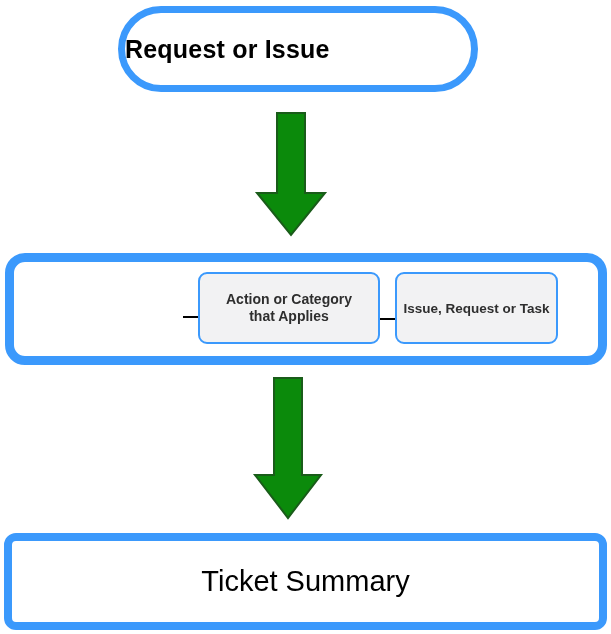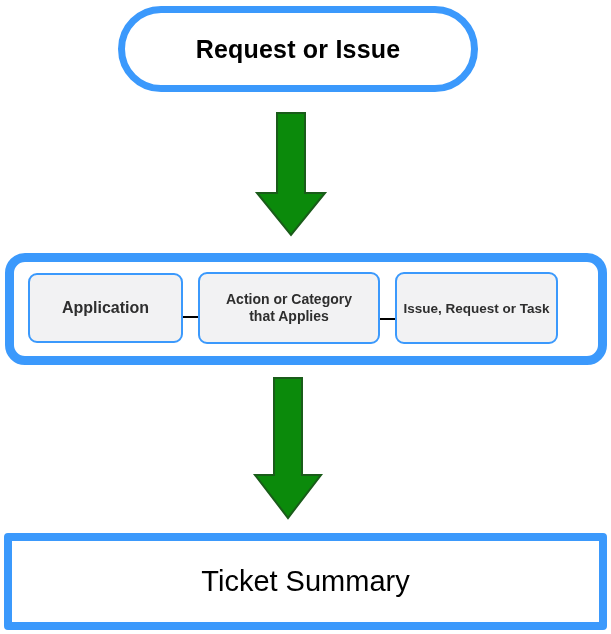--- a/index.html
+++ b/index.html
@@ -26,21 +26,21 @@
   }
 
   
   .top-pill {
     position: absolute;
     left: 118px; top: 6px;
     width: 360px; height: 86px;
     background: #ffffff;
     border: 7px solid var(--accent-blue);
     border-radius: 43px;
-    display: flex; align-items: center; justify-content: center;
+    display: flex; align-items: center; justify-content: flex-start;
   }
   .top-pill .label {
     font-size: 25px;
     font-weight: bold;
     color: var(--text-black);
     letter-spacing: 0.2px;
   }
 
   
   .arrow-svg { position: absolute; }
@@ -97,21 +97,21 @@
   #connector-1 { left: 183px; top: 316px; width: 15px; }
   #connector-2 { left: 380px; top: 318px; width: 15px; }
 
   
   .bottom-box {
     position: absolute;
     left: 4px; top: 533px;
     width: 603px; height: 97px;
     background: #ffffff;
     border: 8px solid var(--accent-blue);
-    border-radius: 4px;
+    border-radius: 12px;
     display: flex; align-items: center; justify-content: center;
   }
   .bottom-box .label {
     font-size: 29px;
     font-weight: normal;
     color: var(--text-black);
   }
 </style>
 </head>
 <body>
@@ -121,23 +121,20 @@
   <div class="top-pill">
     <span class="label">Request or Issue</span>
   </div>
 
   <svg id="arrow1" class="arrow-svg" width="84" height="130" viewBox="0 0 84 130" aria-hidden="true">
     <polygon points="27,3 55,3 55,83 75,83 41,125 7,83 27,83"></polygon>
   </svg>
 
   <div class="group-container"></div>
 
-  <div class="sub-box" id="box-application">
-    <span>Application</span>
-  </div>
 
   <div class="connector" id="connector-1"></div>
 
   <div class="sub-box" id="box-action-category">
     <span>Action or Category that Applies</span>
   </div>
 
   <div class="connector" id="connector-2"></div>
 
   <div class="sub-box" id="box-issue-request-task">

